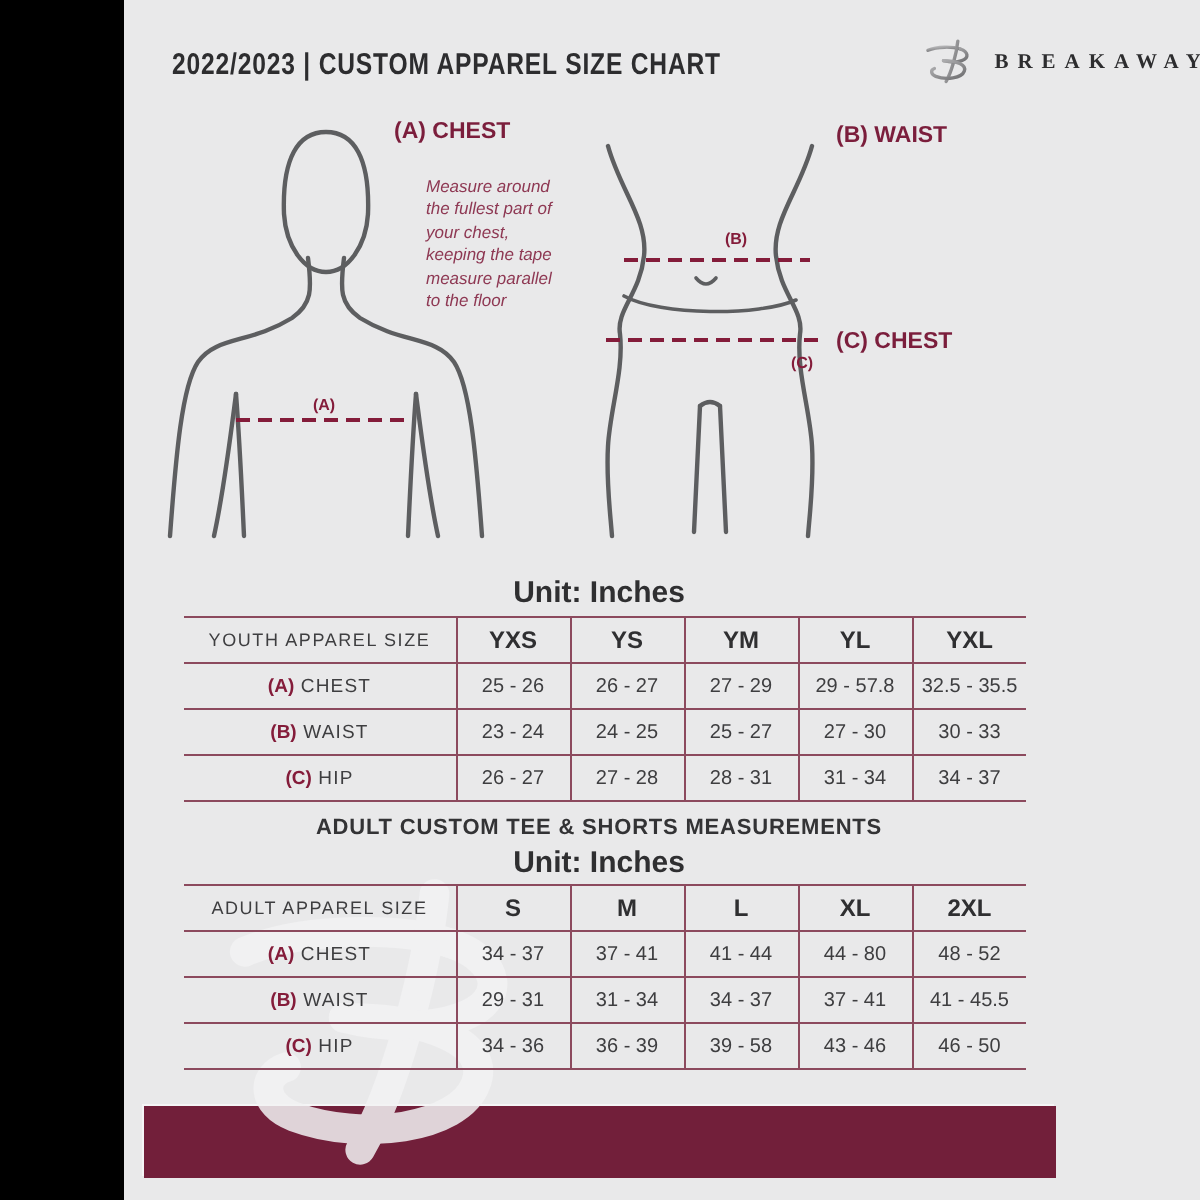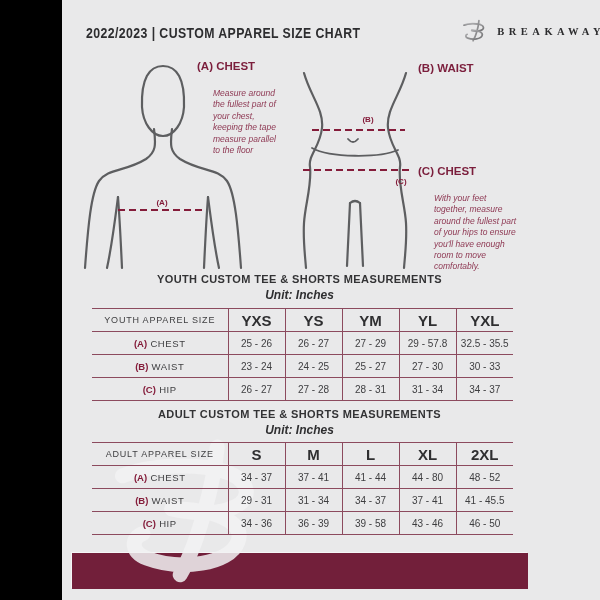--- a/index.html
+++ b/index.html
@@ -20,30 +20,30 @@
   .dash-line{fill:none;stroke:#841c3a;stroke-width:2;stroke-dasharray:7 4;}
   .marker{font-family:"Liberation Sans",sans-serif;font-size:8px;font-weight:bold;fill:#841c3a;}
 
   .guide-block{position:absolute;color:#8e3853;}
   .guide-head{font-size:11.5px;font-weight:bold;color:#7b1e3c;margin:0 0 7px 0;}
   .guide-body{font-size:8.5px;line-height:1.34;font-style:italic;margin:16px;color:#8e3853;}
 
   
   .tbl-title{position:absolute;left:0;width:475px;text-align:center;font-size:11px;
              font-weight:bold;color:#333335;letter-spacing:0.4px;}
-  .tbl-unit{position:absolute;left:0;width:475px;text-align:center;font-size:12px;
-            font-weight:600;font-style:italic;color:#2f2f31;}
+  .tbl-unit{position:absolute;left:0;width:475px;text-align:center;font-size:15px;
+            font-weight:600;color:#2f2f31;}
   table.size{position:absolute;left:30px;width:421px;border-collapse:collapse;table-layout:fixed;z-index:2;}
   table.size col.lab{width:136px;}
   table.size col.val{width:57px;}
   table.size tr{height:23px;}
   table.size th,table.size td{border-top:1.6px solid #8c4a5e;border-bottom:1.6px solid #8c4a5e;
       border-left:1.6px solid #8c4a5e;padding:0;background:transparent;}
   table.size th:first-child,table.size td:first-child{border-left:none;text-align:center;}
-  .col-head{font-size:15px;font-weight:bold;color:#2f2f31;text-align:center;margin-left:12px;}
+  .col-head{font-size:12px;font-weight:bold;color:#2f2f31;text-align:center;margin-left:12px;}
   .lab-head{font-size:9px;font-weight:normal;color:#3e3e40;text-align:left;letter-spacing:0.8px;
             padding-left:12px;}
   .row-lab{font-size:9.5px;color:#3e3e40;text-align:left;padding-left:12px;letter-spacing:0.6px;}
   .row-lab .pfx{font-weight:bold;color:#841c3a;letter-spacing:0;}
   .cell{font-size:10px;color:#3e3e40;text-align:center;}
 
   .watermark{position:absolute;left:48px;top:428px;z-index:1;opacity:.85;}
 
   .footer-bar{position:absolute;left:10px;top:553px;width:456px;height:36px;background:#721f3a;
               box-shadow:-1px -1px 0 rgba(255,255,255,.55);}
@@ -113,24 +113,22 @@
     <div class="guide-block" style="left:356px;top:62px;width:118px">
       <p class="guide-head">
         <span>(B)</span> <span>WAIST</span>
       </p>
     </div>
 
     <div class="guide-block" style="left:356px;top:165px;width:118px">
       <p class="guide-head">
         <span>(C)</span> <span>CHEST</span>
       </p>
-      <p class="guide-body">With your feet together, measure around the fullest part of your hips to ensure you'll have enough room to move comfortably.</p>
-    </div>
-
-    <div class="tbl-title" style="top:273px">YOUTH CUSTOM TEE &amp; SHORTS MEASUREMENTS</div>
+    </div>
+
     <div class="tbl-unit" style="top:288px">Unit: Inches</div>
     <table class="size" style="top:308px">
       <colgroup>
           <col class="lab">
           <col class="val">
           <col class="val">
           <col class="val">
           <col class="val">
           <col class="val">
         </colgroup>

